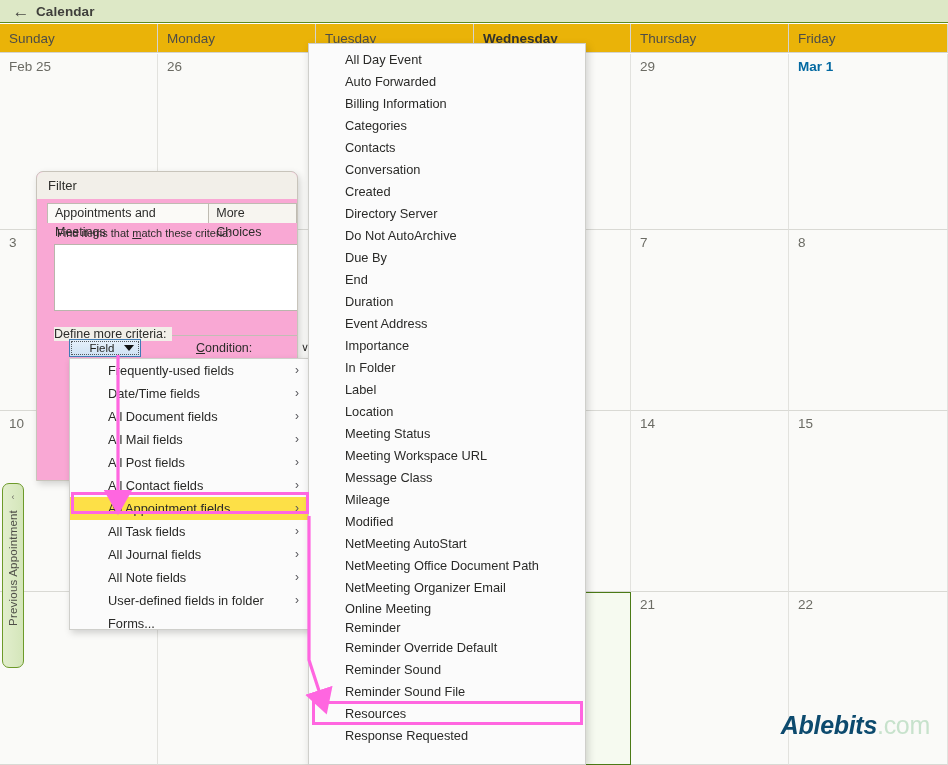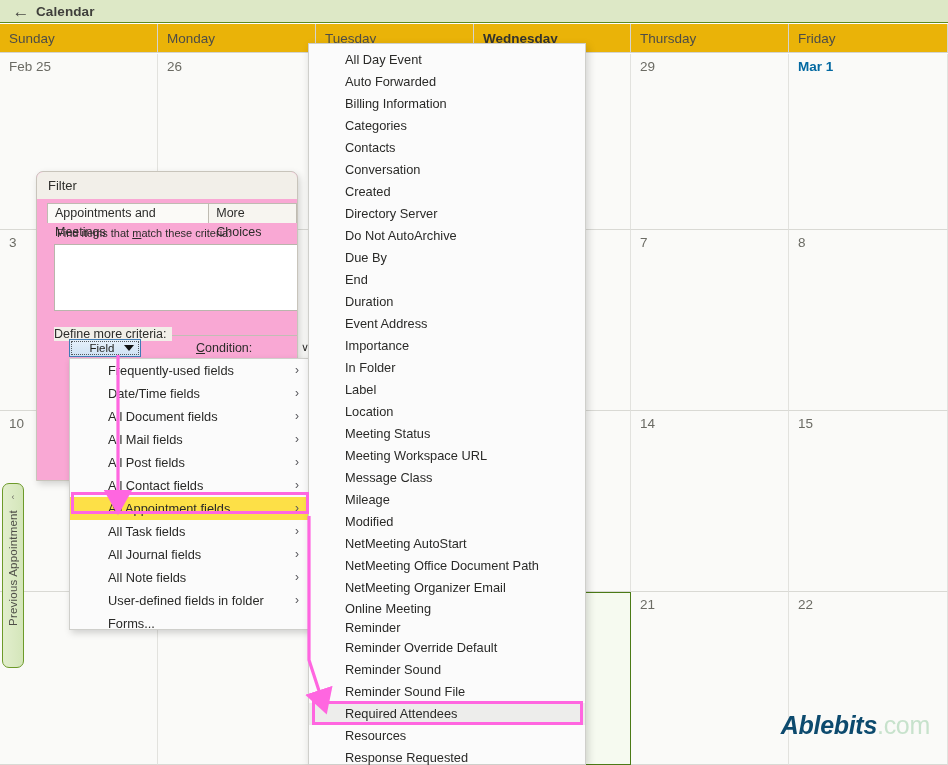--- a/index.html
+++ b/index.html
@@ -367,21 +367,20 @@
     <div class="sm-item">Mileage</div>
     <div class="sm-item">Modified</div>
     <div class="sm-item">NetMeeting AutoStart</div>
     <div class="sm-item">NetMeeting Office Document Path</div>
     <div class="sm-item">NetMeeting Organizer Email</div>
     <div class="sm-item tight">Online Meeting</div>
     <div class="sm-item tight">Reminder</div>
     <div class="sm-item">Reminder Override Default</div>
     <div class="sm-item">Reminder Sound</div>
     <div class="sm-item">Reminder Sound File</div>
-    <div class="sm-item hl">Required Attendees</div>
     <div class="sm-item">Resources</div>
     <div class="sm-item">Response Requested</div>
   </div>
 
 <div class="pink-box" id="box-appt-fields" style="left:71px;top:492px;width:238px;height:22px;"></div>
 <div class="pink-box" id="box-required-att" style="left:312px;top:701px;width:271px;height:24px;"></div>
 
 <svg id="svg-arrows" viewBox="0 0 948 765">
   <defs>
     <marker id="ah1" markerWidth="9" markerHeight="9" refX="3.2" refY="4.5" orient="auto">

